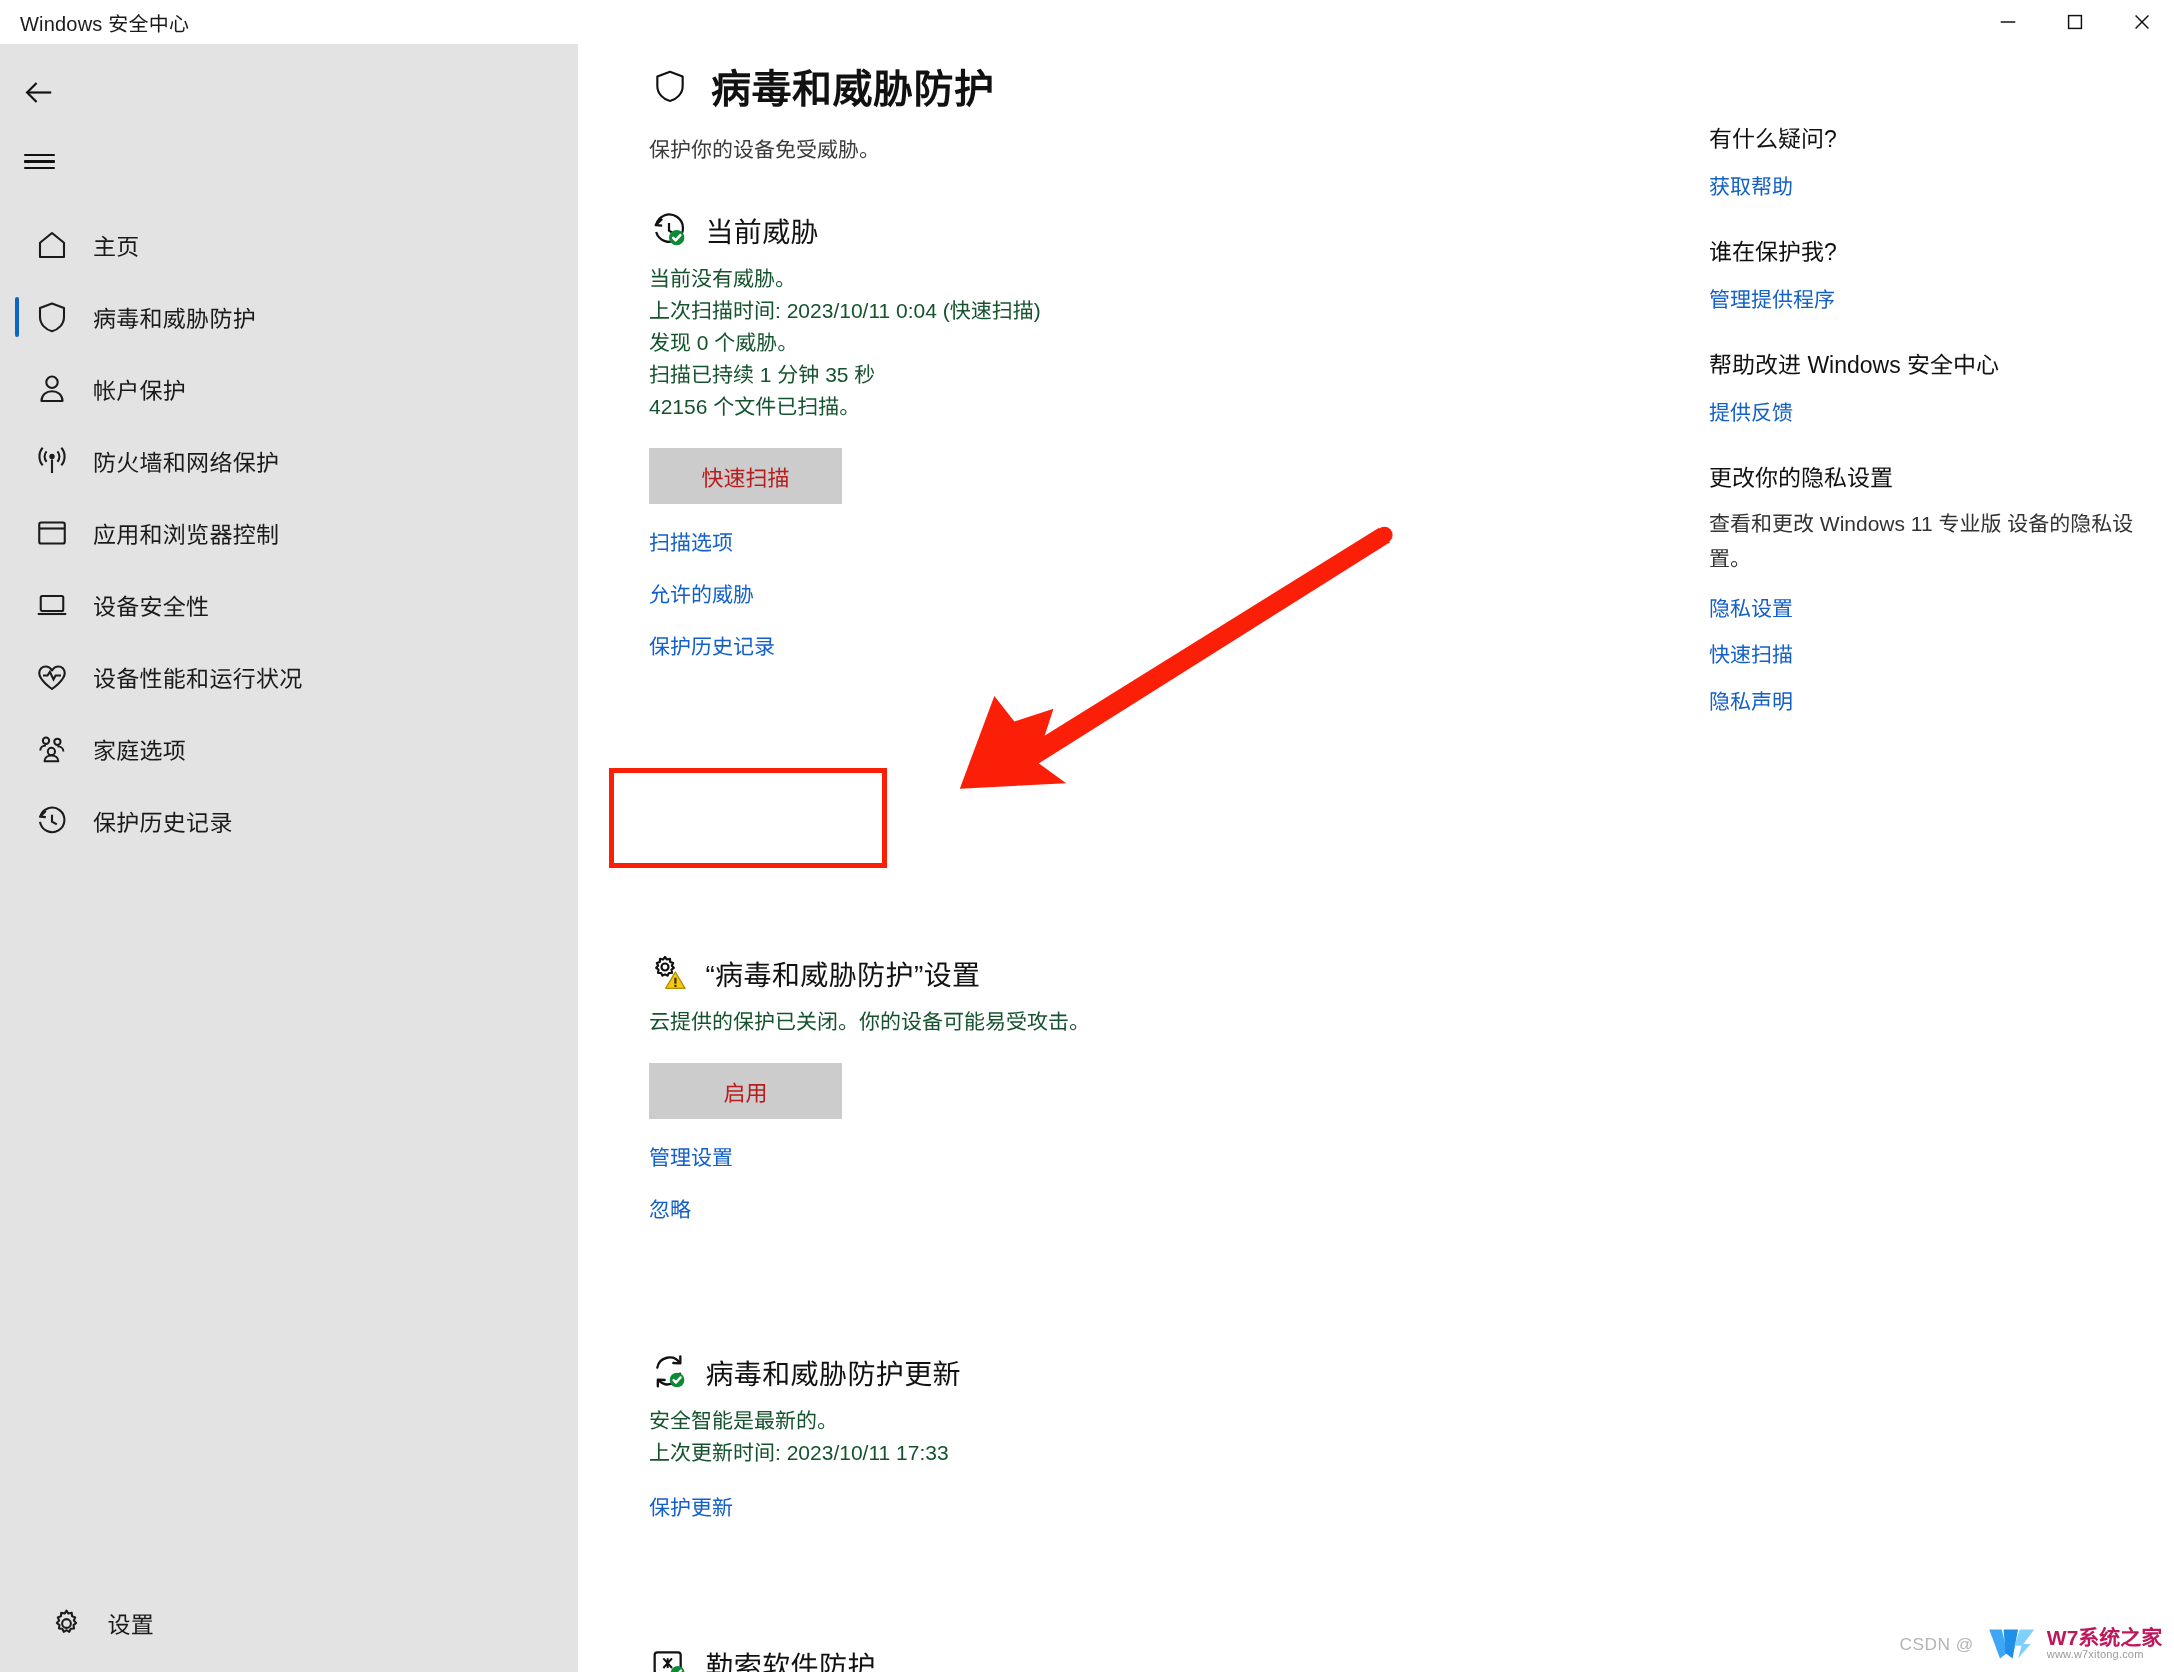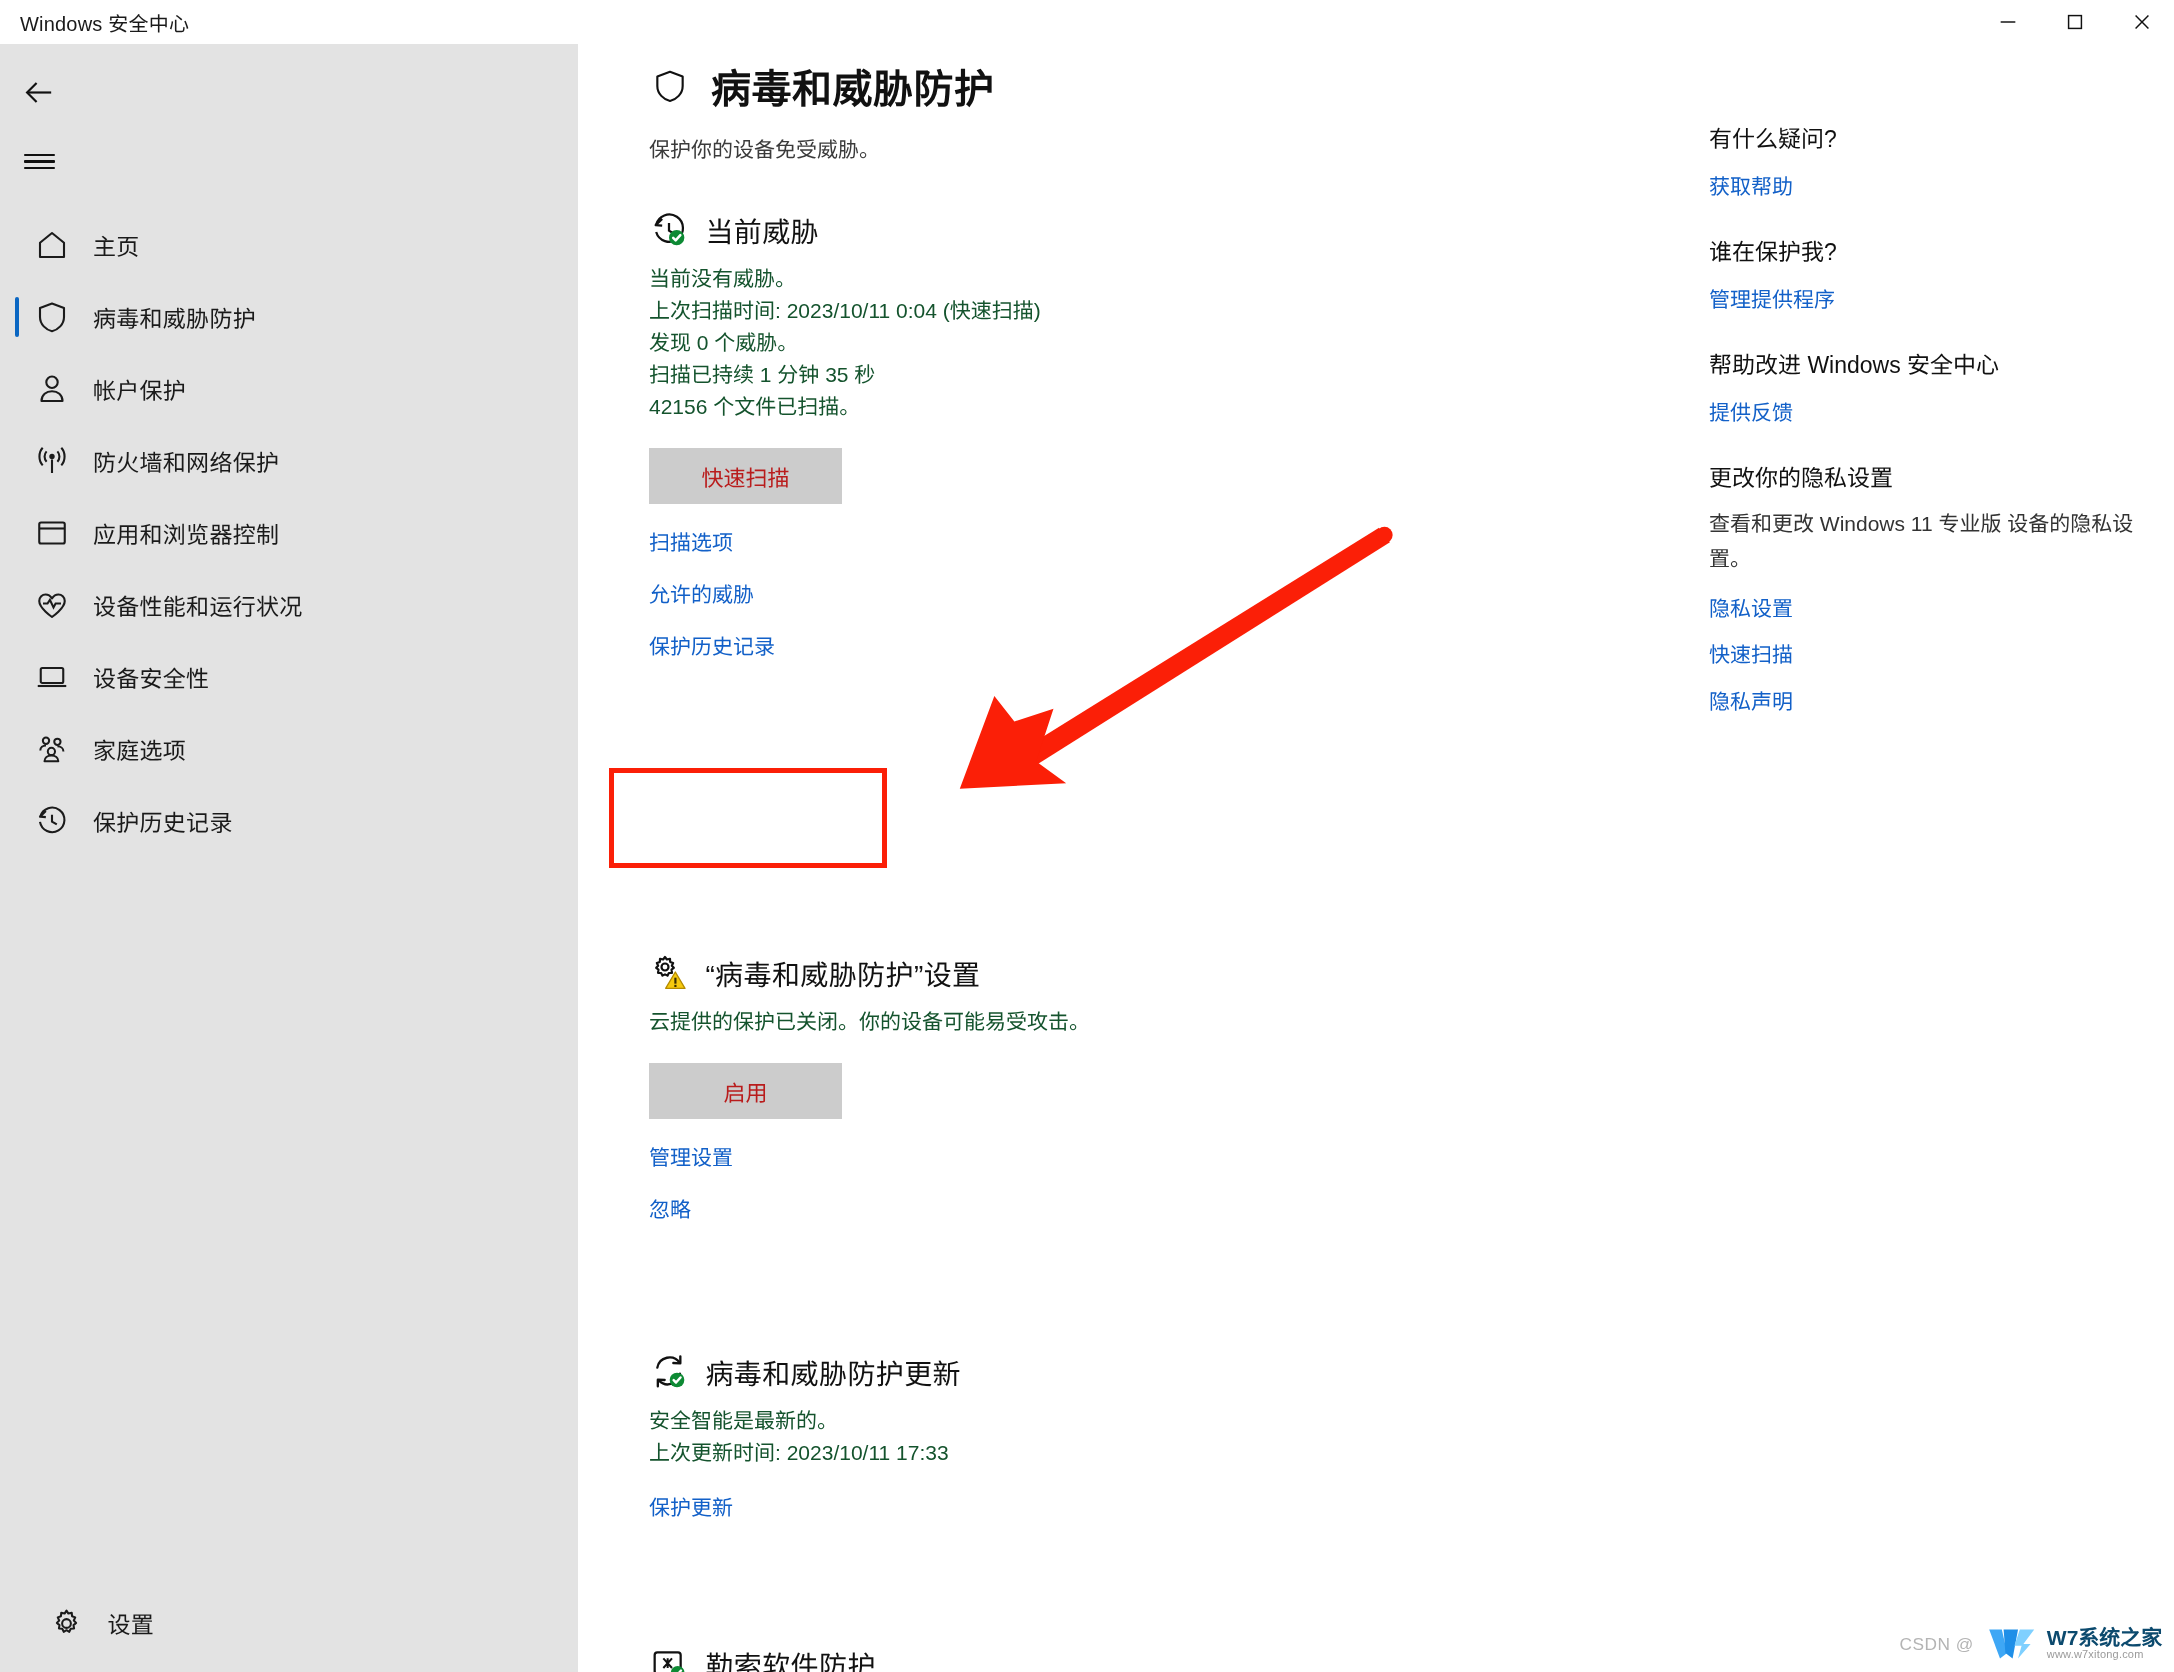--- a/index.html
+++ b/index.html
@@ -101,21 +101,21 @@
     position:absolute; left:609px; top:768px; width:278px; height:100px;
     border:5.5px solid #fb1f07; pointer-events:none;
   }
   .anno-arrow { position:absolute; left:927px; top:505px; pointer-events:none; }
 
   
   .watermark { position:absolute; right:12.7px; bottom:11px; display:flex; align-items:center; }
   .wm-csdn { font-size:17.3px; color:#b4b4b4; margin-right:12.7px; letter-spacing:0.5px; }
   .wm-logo { display:flex; align-items:center; }
   .wm-text { margin-left:7.3px; line-height:1.05; }
-  .wm-name { font-size:21px; font-weight:bold; color:#0c4a6e; }
+  .wm-name { font-size:21px; font-weight:bold; color:#be185d; }
   .wm-url { font-size:11px; color:#9a9a9a; letter-spacing:0.2px; }
 </style>
 </head>
 <body>
 
 <div id="app">
 
   <div class="titlebar">
     <span class="titlebar-text">Windows 安全中心</span>
     <div class="wincontrols">
@@ -211,36 +211,36 @@
             <line x1="3.5" y1="9" x2="20.5" y2="9"></line>
           </svg>
         </div>
         <span class="navlabel">应用和浏览器控制</span>
       </div>
 
       <div class="navitem">
 
         <div class="navicon">
           <svg width="36" height="36" viewBox="0 0 24 24" fill="none" stroke="#1b1b1b" stroke-width="1.4">
+            <rect x="4.5" y="6" width="15" height="10" rx="1"></rect>
+            <line x1="2.5" y1="18" x2="21.5" y2="18"></line>
+          </svg>
+        </div>
+        <span class="navlabel">设备安全性</span>
+      </div>
+
+      <div class="navitem">
+
+        <div class="navicon">
+          <svg width="36" height="36" viewBox="0 0 24 24" fill="none" stroke="#1b1b1b" stroke-width="1.4">
             <path d="M12 20 C12 20 3.5 14.3 3.5 9.4 C3.5 6.7 5.6 5 7.7 5 C9.6 5 11.1 6.2 12 7.6 C12.9 6.2 14.4 5 16.3 5 C18.4 5 20.5 6.7 20.5 9.4 C20.5 14.3 12 20 12 20 Z" stroke-linejoin="round"></path>
             <polyline points="6,11 9,11 10.6,8.6 13,13.6 14.4,11 18,11"></polyline>
           </svg>
         </div>
         <span class="navlabel">设备性能和运行状况</span>
-      </div>
-
-      <div class="navitem">
-
-        <div class="navicon">
-          <svg width="36" height="36" viewBox="0 0 24 24" fill="none" stroke="#1b1b1b" stroke-width="1.4">
-            <rect x="4.5" y="6" width="15" height="10" rx="1"></rect>
-            <line x1="2.5" y1="18" x2="21.5" y2="18"></line>
-          </svg>
-        </div>
-        <span class="navlabel">设备安全性</span>
       </div>
 
       <div class="navitem">
 
         <div class="navicon">
           <svg width="36" height="36" viewBox="0 0 24 24" fill="none" stroke="#1b1b1b" stroke-width="1.35">
             <circle cx="8" cy="6.5" r="2.1"></circle>
             <circle cx="15.6" cy="7.2" r="2.1"></circle>
             <circle cx="11.6" cy="13.6" r="2.4"></circle>
             <path d="M4.2 13 C4.2 10.9 5.9 9.6 8 9.6"></path>

